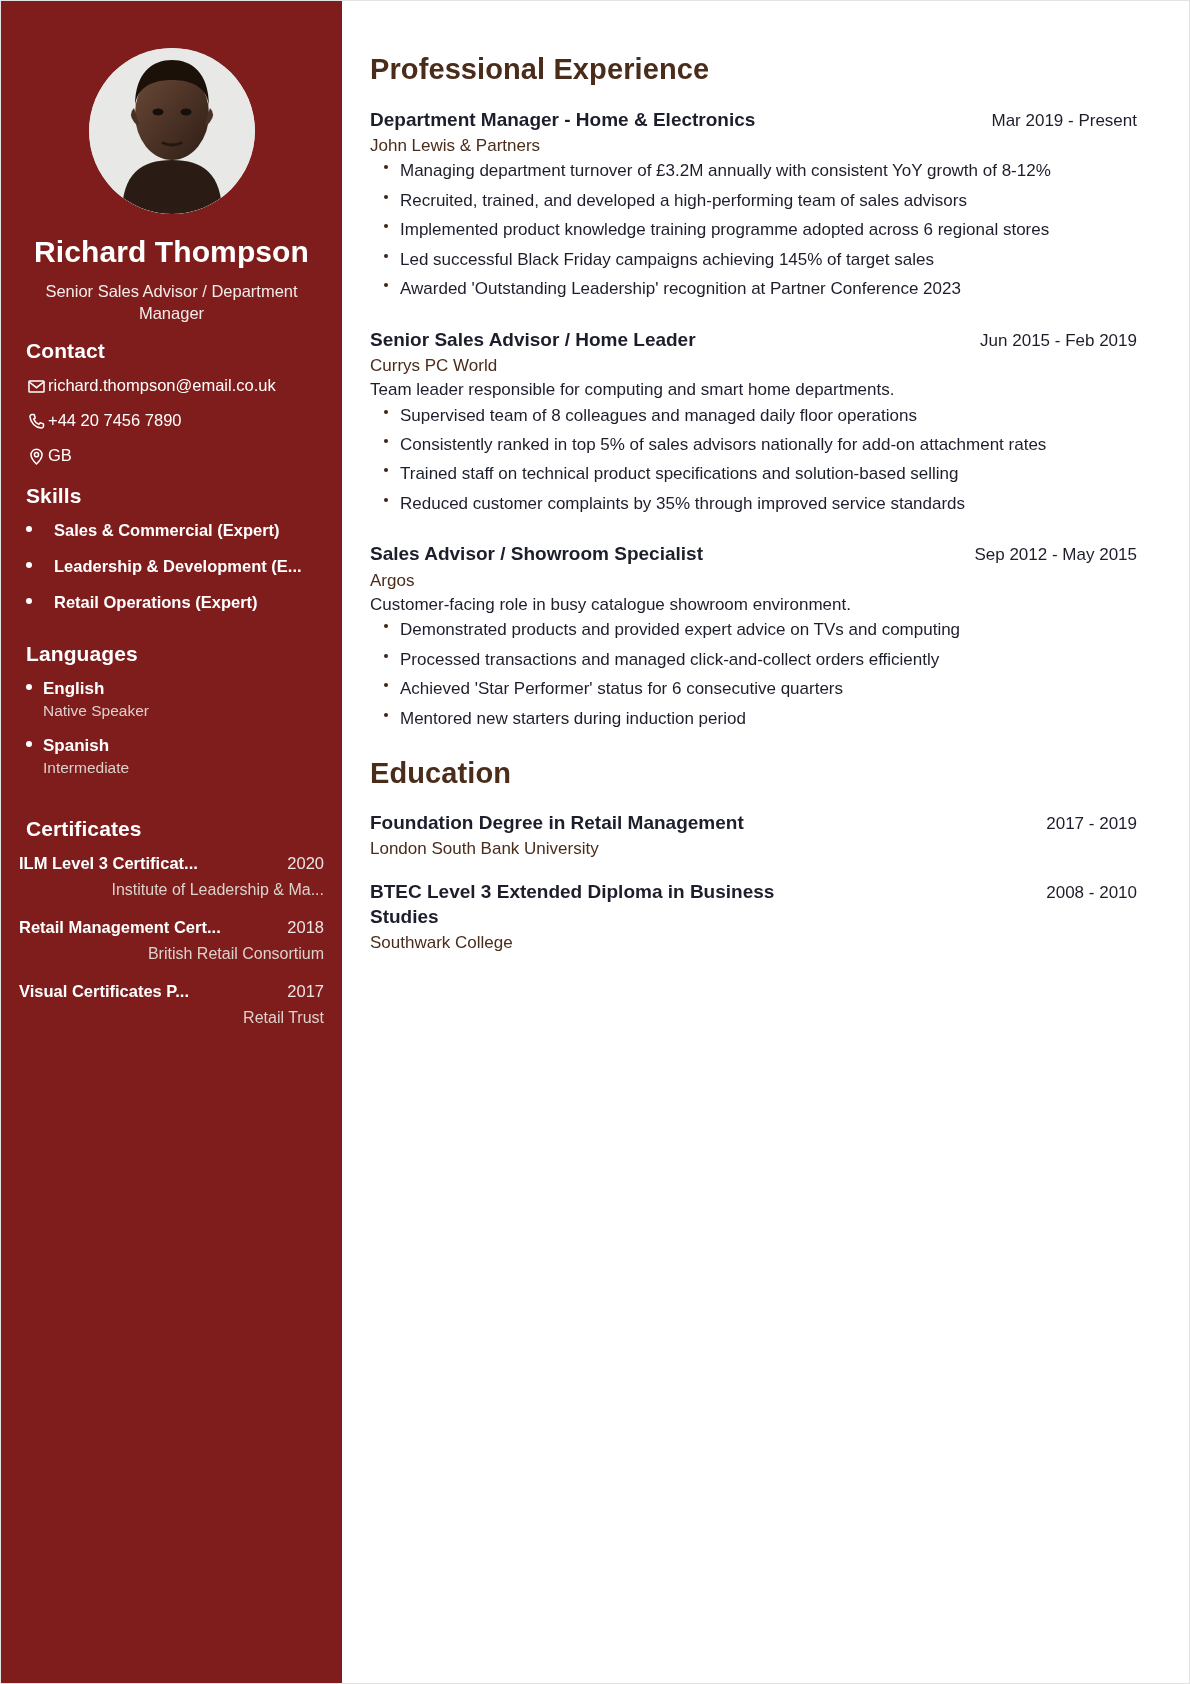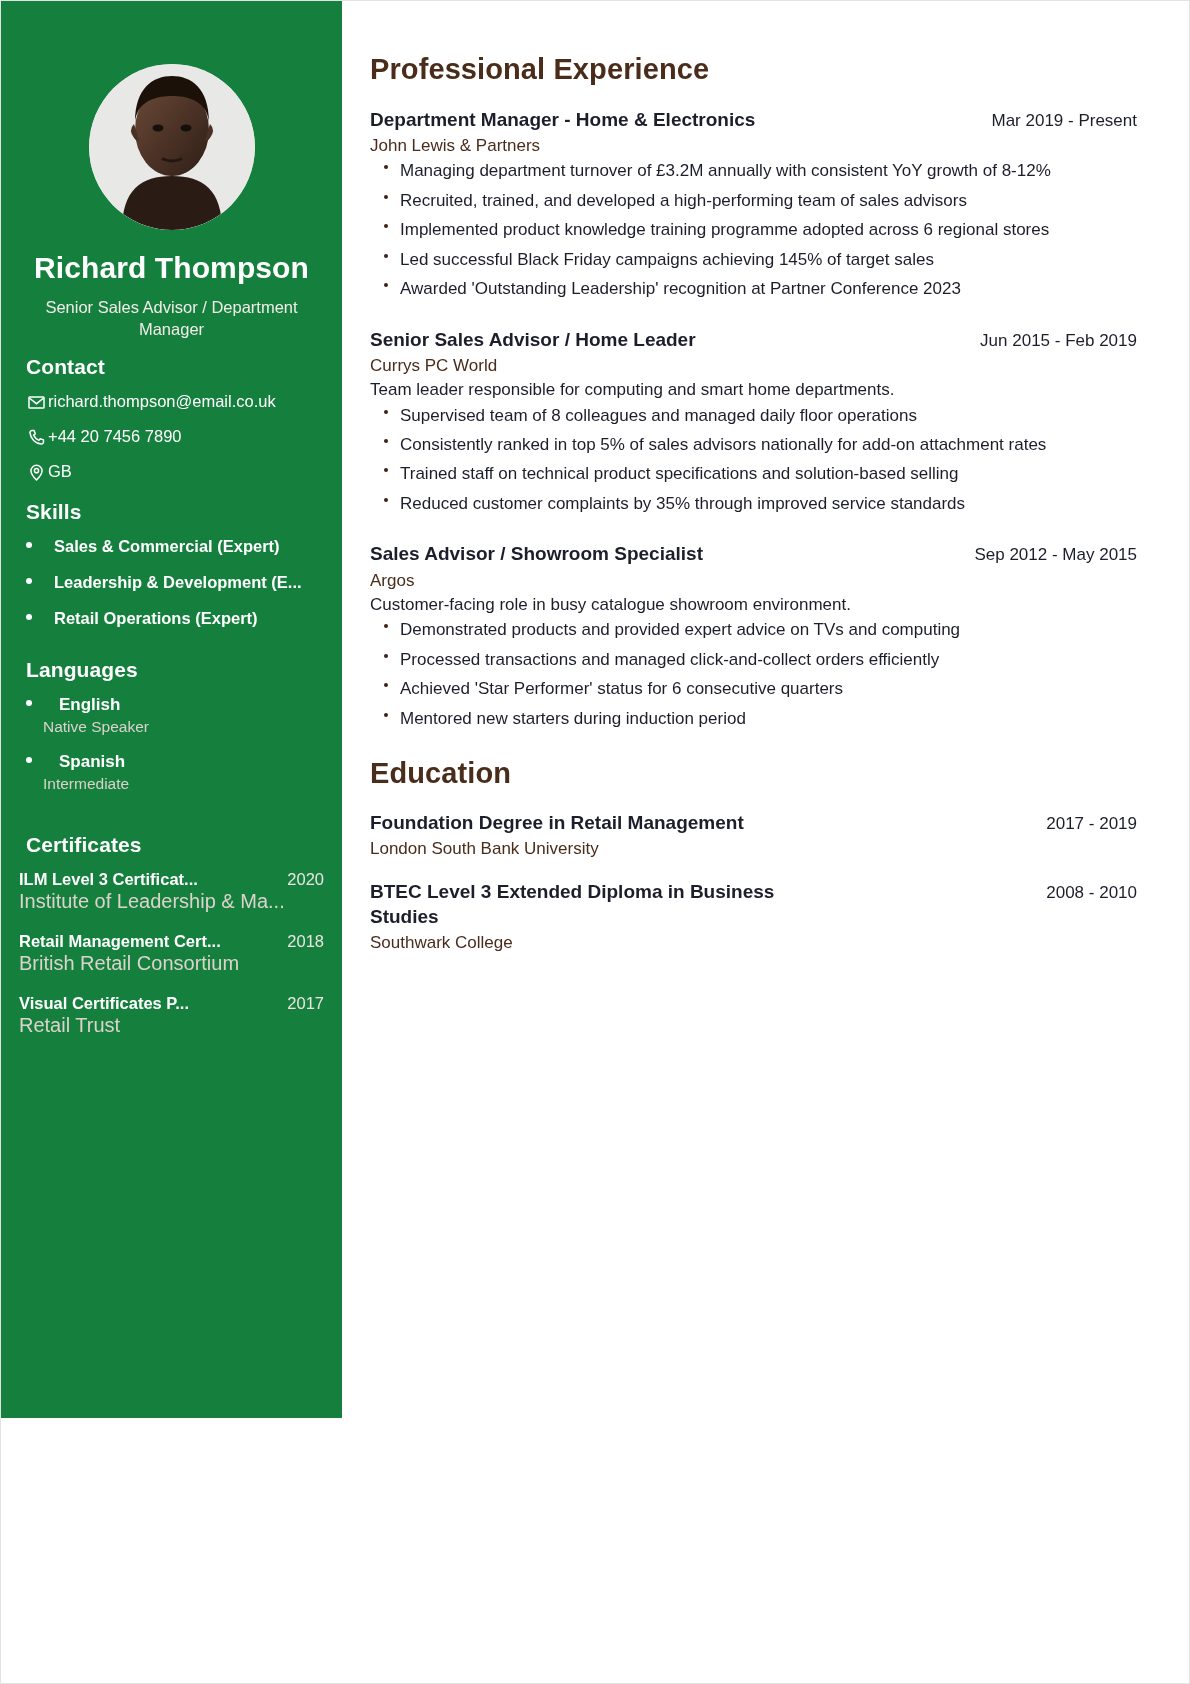--- a/index.html
+++ b/index.html
@@ -18,24 +18,24 @@
     background: #ffffff;
     display: flex;
     overflow: hidden;
     border: 1px solid #e3e3e3;
   }
 
   
   .sidebar {
     width: 341px;
     flex: 0 0 341px;
-    background: #15803d;
-    color: #ffffff;
-    padding: 16px 18px 30px 18px;
-    height: 1417px;
+    background: #7f1d1d;
+    color: #ffffff;
+    padding: 0 18px 30px 18px;
+    height: 1684px;
   }
 
   .photo-wrap {
     display: flex;
     justify-content: center;
     padding-top: 47px;
   }
   .photo {
     width: 166px;
     height: 166px;
@@ -114,36 +114,36 @@
     position: relative;
     top: -4px;
   }
 
   
   .lang-list { margin-left: 7px; margin-top: 2px; }
   .lang-item { margin-bottom: 16px; }
   .lang-name {
     display: flex;
     align-items: baseline;
-    gap: 27px;
+    gap: 11px;
     font-size: 17px;
     font-weight: bold;
     color: #ffffff;
   }
   .lang-level {
     font-size: 15.5px;
     color: #dcd2cc;
     margin-left: 17px;
     margin-top: 3px;
     font-weight: 400;
   }
 
   
   .cert-list { margin-top: 4px; }
-  .cert-item { margin-bottom: 19px; }
+  .cert-item { margin-bottom: 19px; text-align: right; }
   .cert-top {
     display: flex;
     justify-content: space-between;
     align-items: baseline;
     gap: 10px;
   }
   .cert-name {
     font-size: 16.5px;
     font-weight: bold;
     color: #ffffff;
@@ -151,23 +151,23 @@
     overflow: hidden;
     max-width: 232px;
   }
   .cert-year {
     font-size: 16.5px;
     color: #ece5e1;
     font-weight: 400;
     flex: 0 0 auto;
   }
   .cert-issuer {
-    font-size: 20px;
+    font-size: 16px;
     color: #ddd3cd;
-    margin-top: 1px;
+    margin-top: 8px;
     white-space: nowrap;
     overflow: hidden;
   }
 
   
   .main {
     flex: 1 1 auto;
     padding: 52px 52px 0 28px;
     background: #ffffff;
   }

